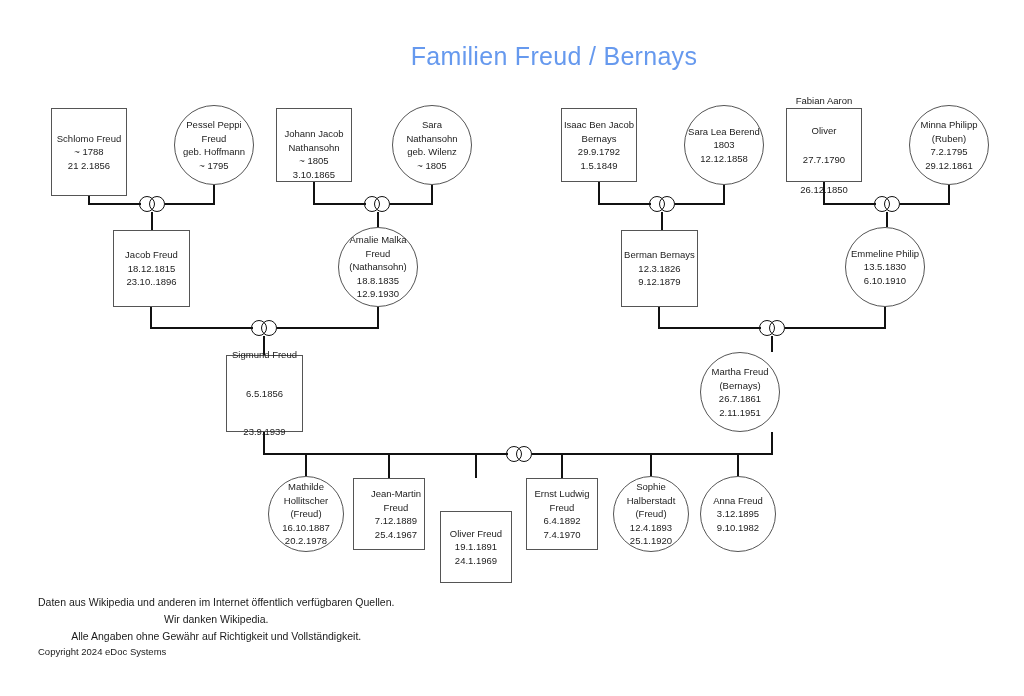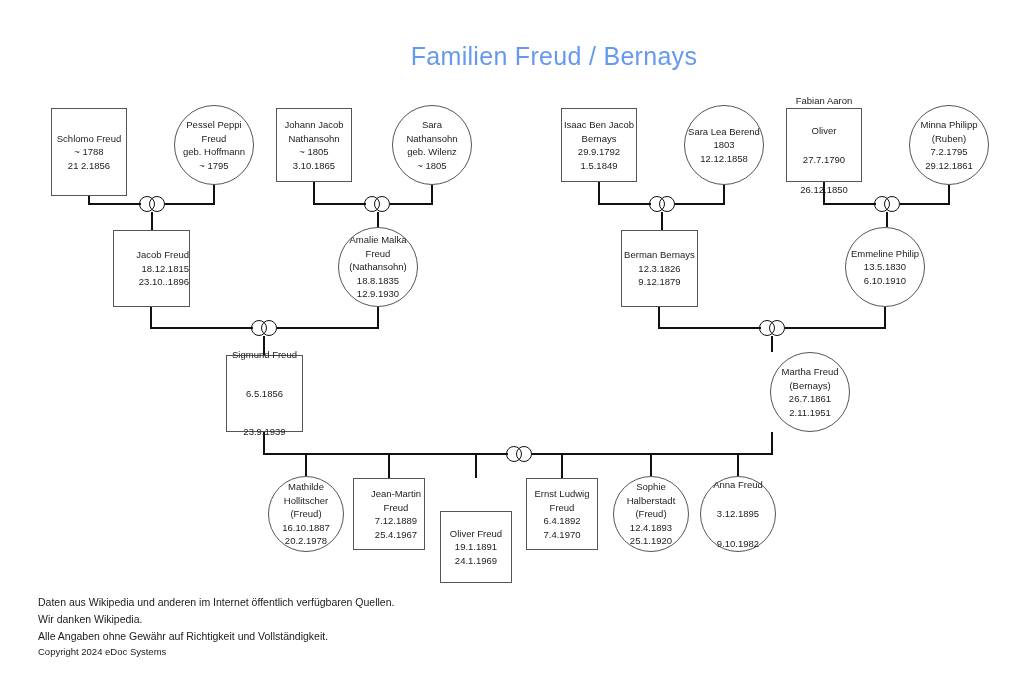--- a/index.html
+++ b/index.html
@@ -61,21 +61,21 @@
   .ring-pair i.r{left:10px;}
 
   .footer{
     position:absolute;
     left:38px;
     font-size:10.5px;
     line-height:17px;
     color:#1a1a1a;
     white-space:nowrap;
   }
-  .footer.notes{top:594px;}
+  .footer.notes{top:594px;text-align:center;}
   .footer.copy{top:643px;font-size:9.5px;}
 </style>
 </head>
 <body>
 
 <div id="canvas">
 
   <div class="title">Familien Freud / Bernays</div>
 
   <svg class="lines" viewBox="0 0 1024 696" xmlns="http://www.w3.org/2000/svg">
@@ -122,21 +122,21 @@
         <span class="ln">Schlomo Freud</span>
         <span class="ln">~ 1788</span>
         <span class="ln">21 2.1856</span>
       </div>
       <div class="node circle" style="left: 174px; top: 105px; width: 80px; height: 80px;">
         <span class="ln">Pessel Peppi</span>
         <span class="ln">Freud</span>
         <span class="ln">geb. Hoffmann</span>
         <span class="ln">~ 1795</span>
       </div>
-      <div class="node box" style="left: 276px; top: 108px; width: 76px; height: 74px;">
+      <div class="node box" style="left: 276px; top: 108px; width: 76px; height: 74px; justify-content: flex-end;">
         <span class="ln">Johann Jacob</span>
         <span class="ln">Nathansohn</span>
         <span class="ln">~ 1805</span>
         <span class="ln">3.10.1865</span>
       </div>
       <div class="node circle" style="left: 392px; top: 105px; width: 80px; height: 80px;">
         <span class="ln">Sara</span>
         <span class="ln">Nathansohn</span>
         <span class="ln">geb. Wilenz</span>
         <span class="ln">~ 1805</span>
@@ -157,21 +157,21 @@
         <span class="ln">Oliver</span>
         <span class="ln">27.7.1790</span>
         <span class="ln">26.12.1850</span>
       </div>
       <div class="node circle" style="left: 909px; top: 105px; width: 80px; height: 80px;">
         <span class="ln">Minna Philipp</span>
         <span class="ln">(Ruben)</span>
         <span class="ln">7.2.1795</span>
         <span class="ln">29.12.1861</span>
       </div>
-      <div class="node box" style="left: 113px; top: 230px; width: 77px; height: 77px; align-items: flex-end;">
+      <div class="node box" style="left: 113px; top: 230px; width: 77px; height: 77px;">
         <span class="ln">Jacob Freud</span>
         <span class="ln">18.12.1815</span>
         <span class="ln">23.10..1896</span>
       </div>
       <div class="node circle" style="left: 338px; top: 227px; width: 80px; height: 80px;">
         <span class="ln">Amalie Malka</span>
         <span class="ln">Freud</span>
         <span class="ln">(Nathansohn)</span>
         <span class="ln">18.8.1835</span>
         <span class="ln">12.9.1930</span>
@@ -184,21 +184,21 @@
       <div class="node circle" style="left: 845px; top: 227px; width: 80px; height: 80px;">
         <span class="ln">Emmeline Philip</span>
         <span class="ln">13.5.1830</span>
         <span class="ln">6.10.1910</span>
       </div>
       <div class="node box" style="left: 226px; top: 355px; width: 77px; height: 77px; gap: 25px;">
         <span class="ln">Sigmund Freud</span>
         <span class="ln">6.5.1856</span>
         <span class="ln">23.9.1939</span>
       </div>
-      <div class="node circle" style="left: 770px; top: 352px; width: 80px; height: 80px;">
+      <div class="node circle" style="left: 700px; top: 352px; width: 80px; height: 80px;">
         <span class="ln">Martha Freud</span>
         <span class="ln">(Bernays)</span>
         <span class="ln">26.7.1861</span>
         <span class="ln">2.11.1951</span>
       </div>
       <div class="node circle" style="left: 268px; top: 476px; width: 76px; height: 76px;">
         <span class="ln">Mathilde</span>
         <span class="ln">Hollitscher</span>
         <span class="ln">(Freud)</span>
         <span class="ln">16.10.1887</span>
@@ -221,21 +221,21 @@
         <span class="ln">6.4.1892</span>
         <span class="ln">7.4.1970</span>
       </div>
       <div class="node circle" style="left: 613px; top: 476px; width: 76px; height: 76px;">
         <span class="ln">Sophie</span>
         <span class="ln">Halberstadt</span>
         <span class="ln">(Freud)</span>
         <span class="ln">12.4.1893</span>
         <span class="ln">25.1.1920</span>
       </div>
-      <div class="node circle" style="left: 700px; top: 476px; width: 76px; height: 76px; gap: 16px;">
+      <div class="node circle" style="left: 700px; top: 476px; width: 76px; height: 76px;">
         <span class="ln">Anna Freud</span>
         <span class="ln">3.12.1895</span>
         <span class="ln">9.10.1982</span>
       </div>
       <div class="ring-pair" style="left: 139px; top: 196px;">
         <i class="l"></i>
         <i class="r"></i>
       </div>
       <div class="ring-pair" style="left: 364px; top: 196px;">
         <i class="l"></i>

